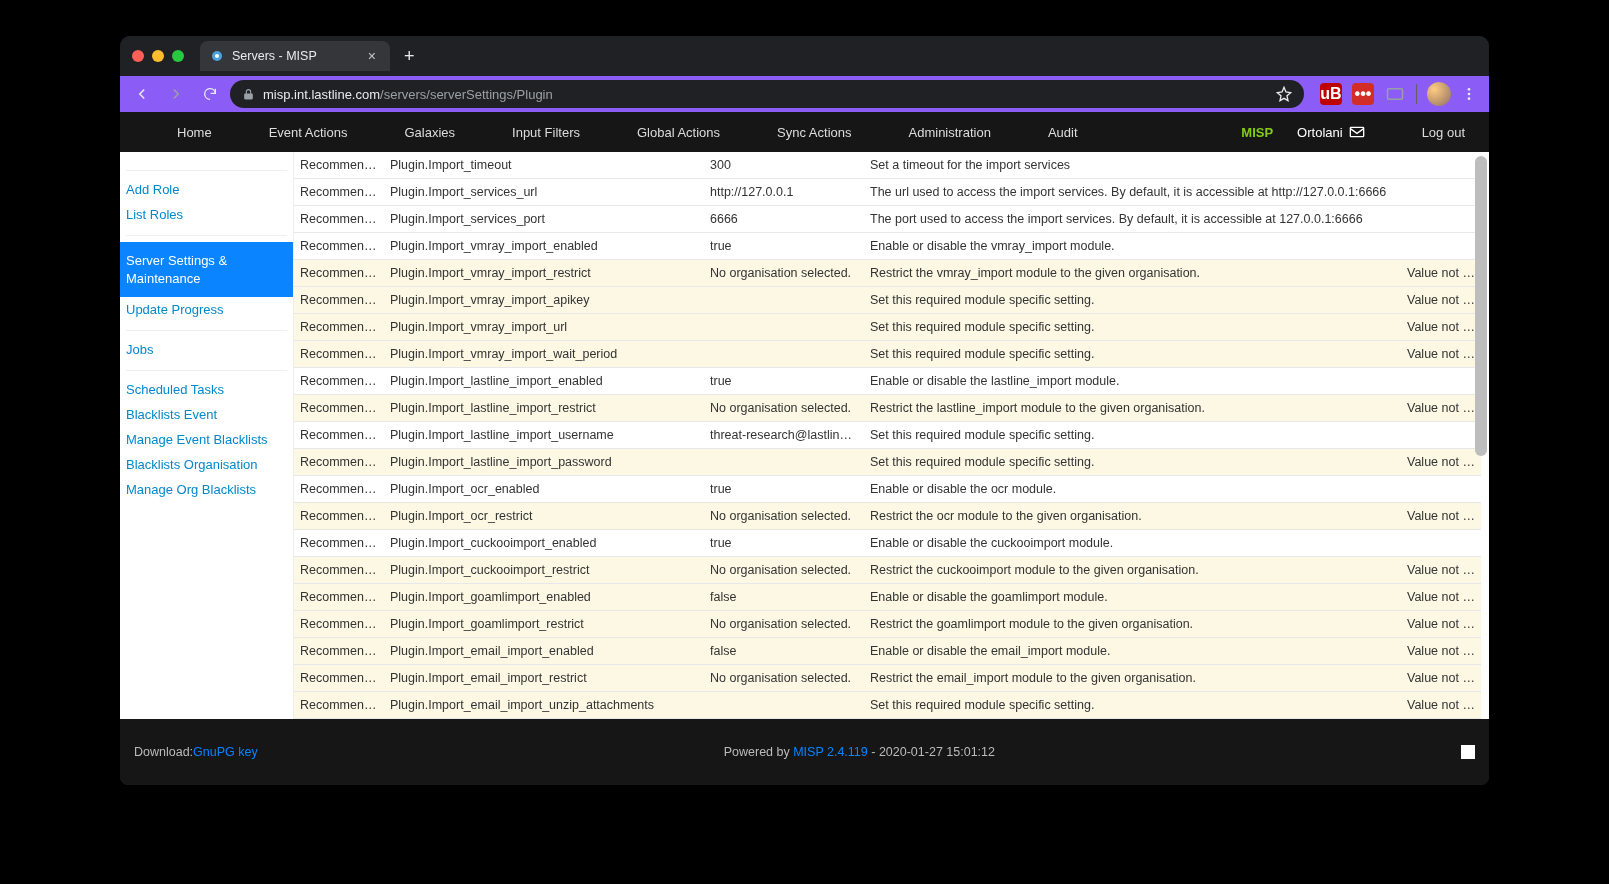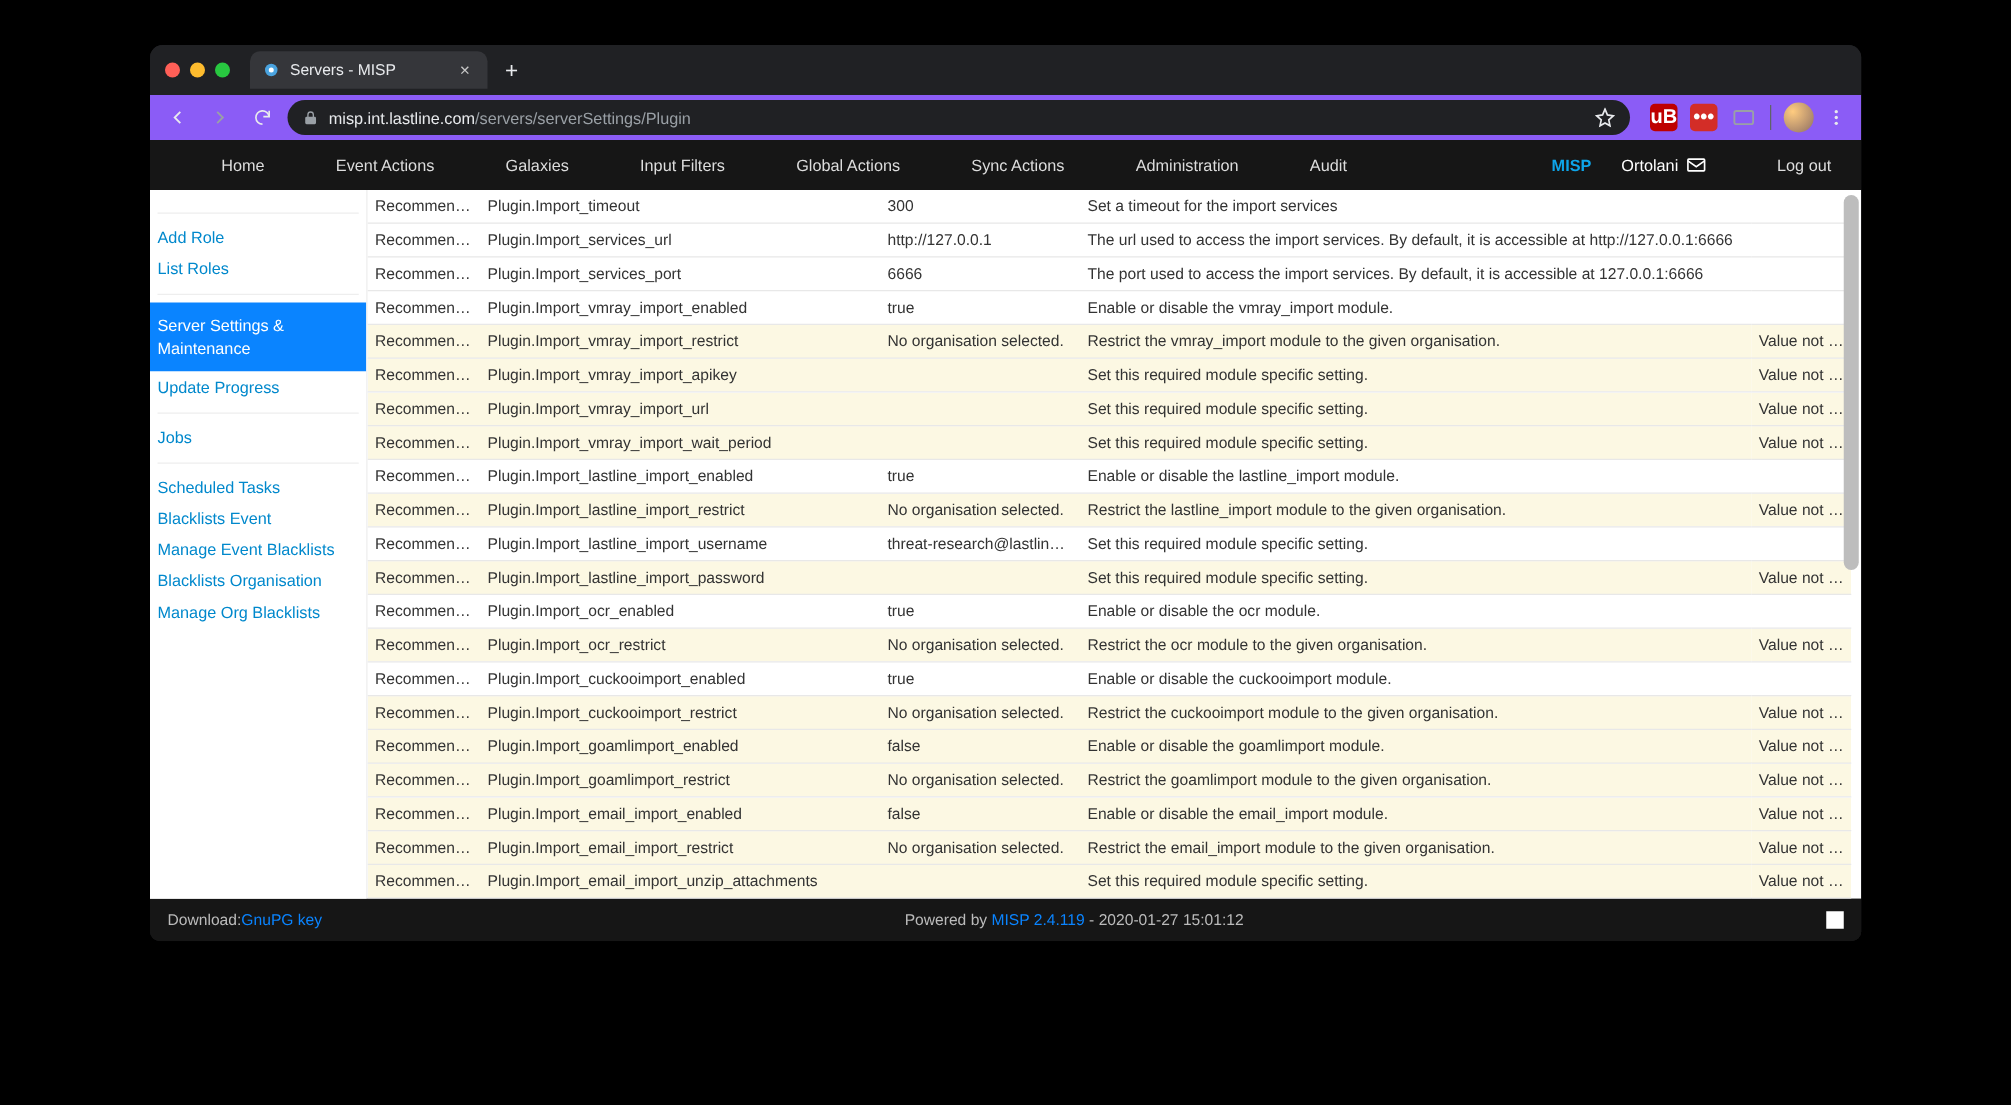--- a/index.html
+++ b/index.html
@@ -28,42 +28,42 @@
   .ext.ub{background:#be0000;}
   .ext.lp{background:#d32d27;}
   .ext.sq{color:#9aa0a6;}
   .avatar{width:24px;height:24px;border-radius:50%;background:radial-gradient(circle at 30% 30%,#ffcc80,#8d6e63);}
   .menu-ico{color:#e8eaed;}
   .sep{width:1px;height:20px;background:#5f6368;}
   
   .appnav{display:flex;align-items:center;background:#161616;height:40px;padding:0 24px;gap:24px;}
   .appnav a{color:#ddd;text-decoration:none;font-size:13px;margin-left:33px;}
   .appnav .spacer{flex:1;}
-  .appnav .brand{color:#0ea5e9;font-weight:600;}
+  .appnav .brand{color:#84cc16;font-weight:600;}
   .appnav .user{display:flex;align-items:center;gap:6px;color:#fff;}
   
   .content{display:flex;background:#fff;min-height:555px;}
   .sidebar{width:173px;flex:0 0 173px;background:#fff;padding-top:10px;}
   .side-divider{border-top:1px solid #eee;margin:8px 6px 6px 6px;}
   .side-item{display:block;padding:5px 6px;color:#08c;text-decoration:none;font-size:13px;}
   .side-item.active{background:#0a84ff;color:#fff;padding:10px 6px;line-height:1.35;}
   .table-wrap{flex:1;overflow:auto;border-left:1px solid #eee;padding-right:4px;margin-right:4px;}
   table.settings{width:100%;border-collapse:collapse;table-layout:fixed;}
   table.settings col.c1{width:90px;}
   table.settings col.c2{width:320px;}
   table.settings col.c3{width:160px;}
   table.settings col.c4{}
   table.settings col.c5{width:80px;}
   table.settings td{border-bottom:1px solid #e8e8e8;padding:6px 6px;font-size:12.5px;vertical-align:middle;white-space:nowrap;overflow:hidden;text-overflow:ellipsis;}
   table.settings tr.warn td{background:#fcf8e3;}
   table.settings td.right{text-align:right;}
   
   .sbar{position:absolute;right:2px;top:120px;width:12px;height:300px;background:#bdbdbd;border-radius:6px;}
   
-  .footer{display:flex;align-items:center;background:#161616;color:#bbb;height:34px;padding:0 14px;font-size:12.5px;}
+  .footer{display:flex;align-items:center;background:#161616;color:#bbb;height:34px;padding:16px 14px;font-size:12.5px;}
   .footer .mid{flex:1;text-align:center;}
   .footer a{color:#0a84ff;text-decoration:none;}
   .scroll-corner{width:14px;height:14px;background:#fff;}
   svg{display:block;}
 </style>
 </head>
 <body>
 
 <div class="window">
 

